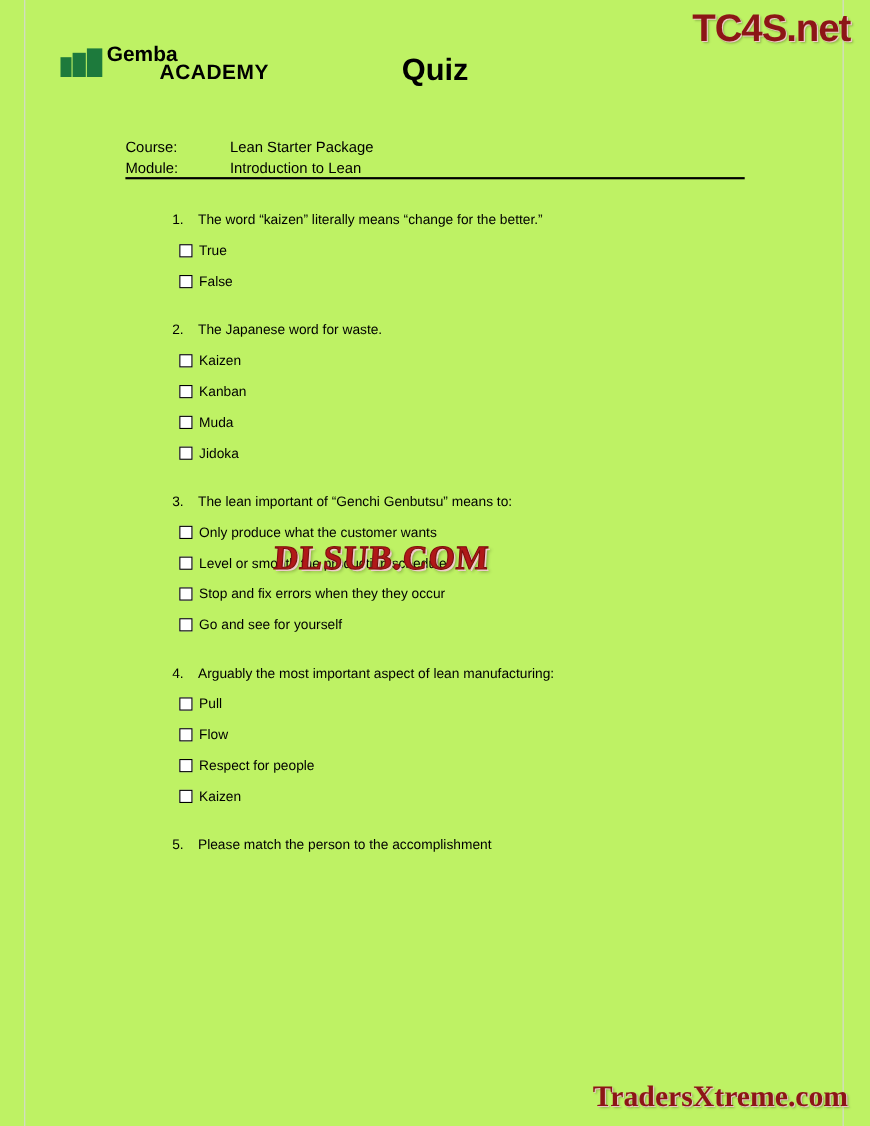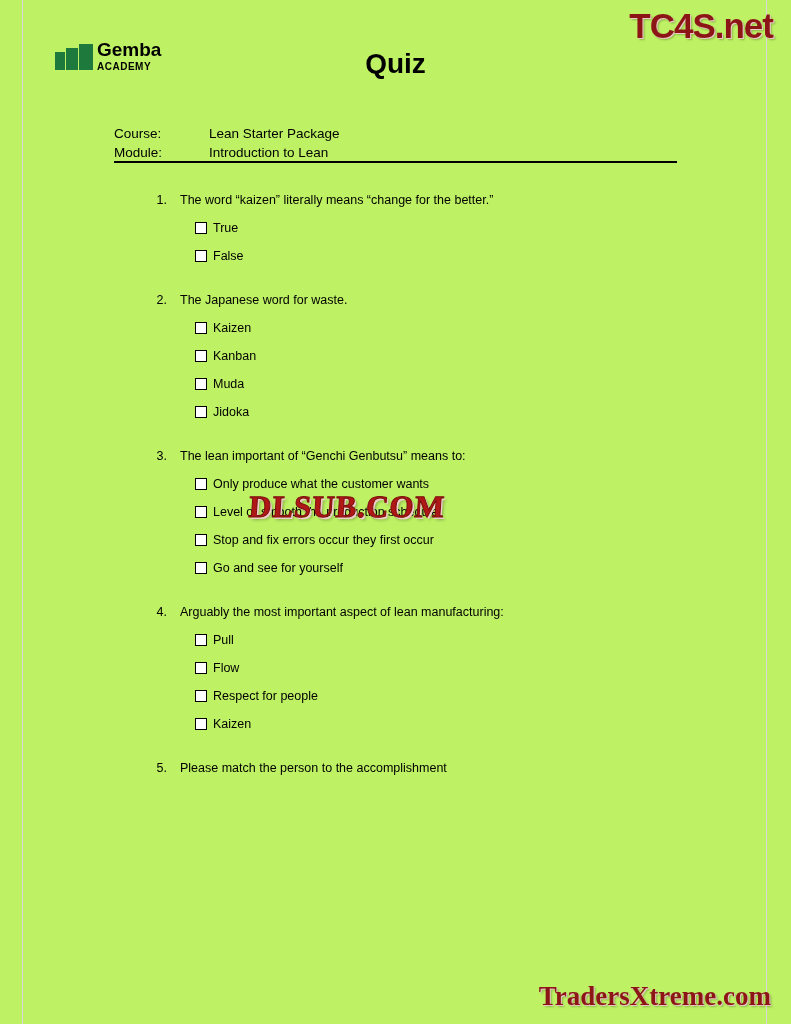--- a/index.html
+++ b/index.html
@@ -73,25 +73,26 @@
     top: -2px;
   }
   .logo-gemba {
     font-size: 19px;
     font-weight: bold;
     color: #000;
     line-height: 20px;
     letter-spacing: 0px;
   }
   .logo-academy {
-    font-size: 10px;
+    font-size: 19px;
     font-weight: bold;
     color: #000;
     line-height: 14px;
     letter-spacing: 0.5px;
+    margin-left: 48px;
   }
 
   
   .doc-title {
     position: absolute;
     left: 0;
     top: 48px;
     width: 791px;
     text-align: center;
     font-size: 28px;
@@ -142,21 +143,20 @@
     width: 27px;
     text-align: right;
     padding-left: 140px;
     box-sizing: content-box;
   }
   .q-text {
     padding-left: 13px;
   }
   .opts {
     margin-top: 12px;
-    padding-left: 32px;
   }
   .opt {
     display: flex;
     align-items: center;
     font-size: 12.5px;
     line-height: 16px;
     padding-left: 163px;
     margin-bottom: 12px;
   }
   .checkbox {
@@ -281,21 +281,21 @@
           <div class="opt">
             <span class="checkbox"></span>
             <span>Only produce what the customer wants</span>
           </div>
           <div class="opt">
             <span class="checkbox"></span>
             <span>Level or smooth the production schedule</span>
           </div>
           <div class="opt">
             <span class="checkbox"></span>
-            <span>Stop and fix errors occur they first occur</span>
+            <span>Stop and fix errors when they they occur</span>
           </div>
           <div class="opt">
             <span class="checkbox"></span>
             <span>Go and see for yourself</span>
           </div>
         </div>
       </div>
       <div class="q">
         <div class="q-head">
           <div class="q-num">4.</div>

